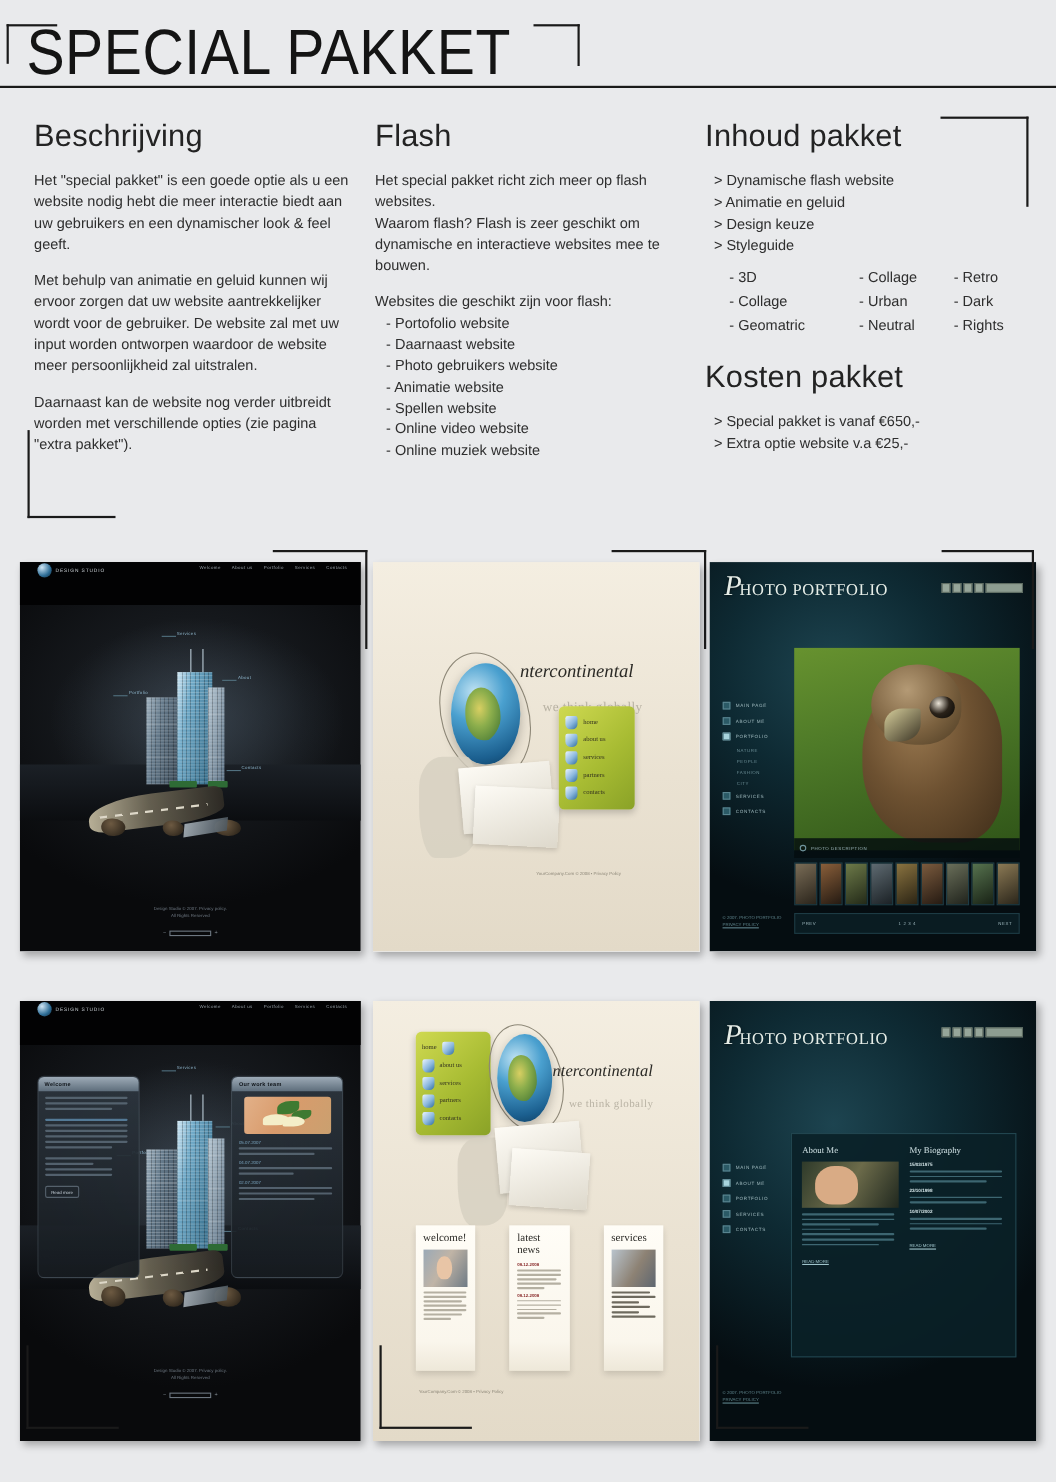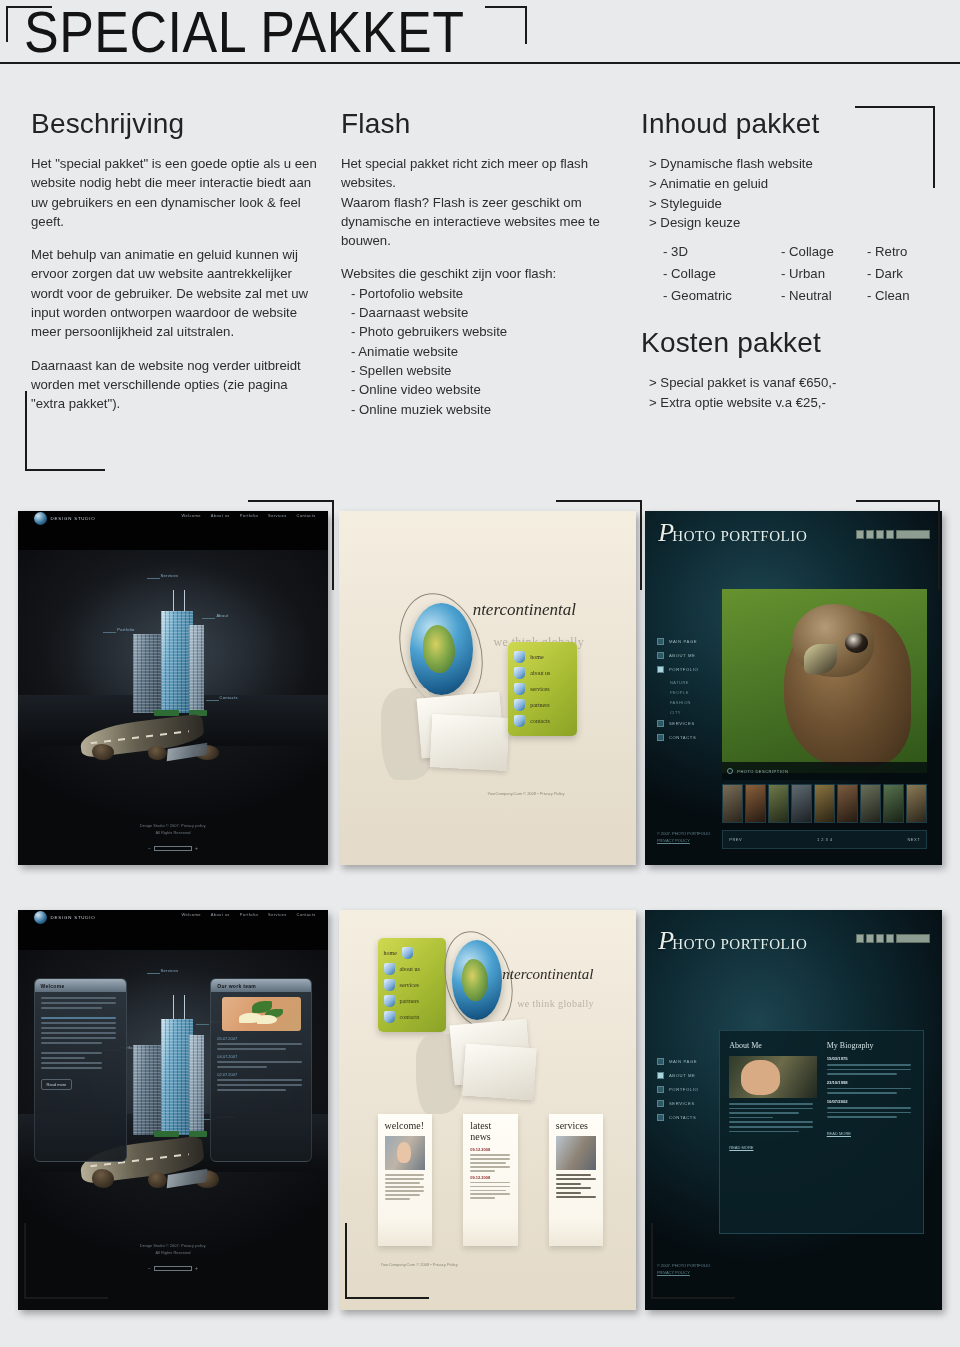--- a/index.html
+++ b/index.html
@@ -6,21 +6,21 @@
   html, body {
     width: 960px; height: 1347px;
     background: #e9eaec;
     font-family: "Liberation Sans", sans-serif;
     color: #2b2b2b;
     overflow: hidden;
   }
   .page { position: relative; width: 960px; height: 1347px; }
 
   
-  .header { position: absolute; left: 0; top: 0; width: 960px; height: 65px; }
+  .header { position: absolute; left: 0; top: 16px; width: 960px; height: 65px; }
   .header-title {
     position: absolute; left: 24px; top: -4px;
     font-size: 52px; font-weight: 300; letter-spacing: 0.5px;
     color: #141414; line-height: 64px; white-space: nowrap;
     transform: scaleY(1.12); transform-origin: left top;
   }
   .hdr-rule { position: absolute; left: 0; top: 62px; width: 960px; height: 2px; background: #1a1a1a; }
   
   .brk-tl-h { position: absolute; left: 6px; top: 6px; width: 46px; height: 2px; background: #1a1a1a; }
   .brk-tl-v { position: absolute; left: 6px; top: 6px; width: 2px; height: 36px; background: #1a1a1a; }
@@ -275,33 +275,33 @@
         <li class="li">- Online video website</li>
         <li class="li">- Online muziek website</li>
       </ul>
     </div>
 
     <div class="col col-3">
       <h2 class="sec-title">Inhoud pakket</h2>
       <ul class="inhoud-list">
         <li class="li">&gt; Dynamische flash website</li>
         <li class="li">&gt; Animatie en geluid</li>
+        <li class="li">&gt; Design keuze</li>
         <li class="li">&gt; Styleguide</li>
-        <li class="li">&gt; Design keuze</li>
       </ul>
       <div class="keuze-grid">
         <div class="li">- 3D</div>
         <div class="li">- Collage</div>
         <div class="li">- Retro</div>
         <div class="li">- Collage</div>
         <div class="li">- Urban</div>
         <div class="li">- Dark</div>
         <div class="li">- Geomatric</div>
         <div class="li">- Neutral</div>
-        <div class="li">- Clean</div>
+        <div class="li">- Rights</div>
       </div>
       <h2 class="sec-title second">Kosten pakket</h2>
       <ul class="kosten-list">
         <li class="li">&gt; Special pakket is vanaf €650,-</li>
         <li class="li">&gt; Extra optie website v.a €25,-</li>
       </ul>
     </div>
   </div>
 
   <div class="shots">

